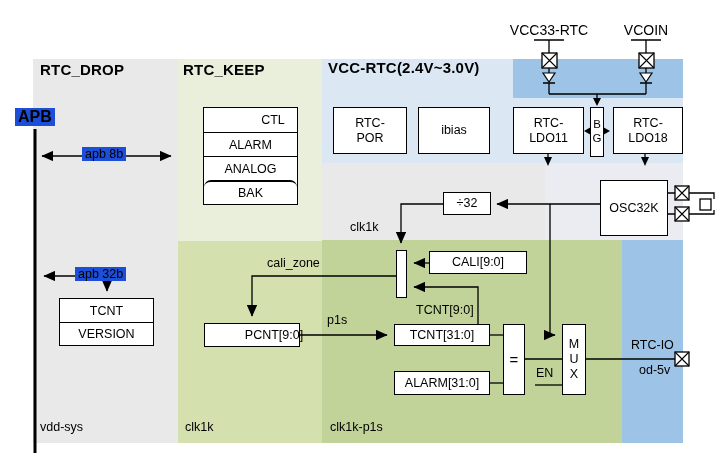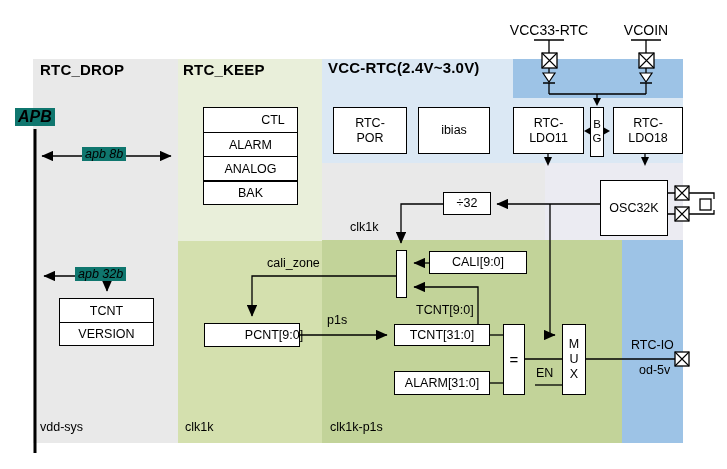--- a/index.html
+++ b/index.html
@@ -18,21 +18,21 @@
     font-size:12.5px;line-height:1.15;white-space:pre-line;box-sizing:border-box;
   }
   .stack{position:absolute;background:var(--block-bg);border:1.2px solid var(--wire);box-sizing:border-box;}
   .stack .row{
     display:flex;align-items:center;justify-content:center;font-size:12.5px;box-sizing:border-box;
     border-top:1px solid var(--wire);
   }
   .stack .row:first-child{border-top:none;}
   .stack .row.thick{border-top:2px solid var(--wire);}
   .lbl{position:absolute;font-size:12.5px;white-space:nowrap;}
-  .chip{background:#0f766e;padding:0 3px;font-style:italic;}
+  .chip{background:#1d4ed8;padding:0 3px;}
   .pin-lbl{position:absolute;font-size:14px;white-space:nowrap;}
   svg.wires{position:absolute;left:0;top:0;}
 </style>
 </head>
 <body>
 
 <div id="canvas">
 
   <div class="zone" style="left:33px;top:59px;width:145px;height:384px;background:var(--zone-gray);"></div>
   <div class="zone" style="left:178px;top:59px;width:144px;height:182px;background:var(--zone-green-light);"></div>
@@ -144,21 +144,21 @@
     <g>
       <rect x="675" y="352" width="14" height="14" fill="#fff" stroke="#000" stroke-width="1.3"></rect>
       <path d="M675,352 L689,366 M689,352 L675,366" stroke="#000" stroke-width="1.1"></path>
     </g>
   </svg>
 
   <div class="stack" style="left:203px;top:107px;width:95px;">
     <div class="row" style="height:24px;padding-left:45px;">CTL</div>
     <div class="row" style="height:24px;">ALARM</div>
     <div class="row" style="height:24px;">ANALOG</div>
-    <div class="row thick" style="height:24px;">BAK</div>
+    <div class="row thick" style="height:24px;border-radius:7px;">BAK</div>
   </div>
 
   <div class="stack" style="left:59px;top:298px;width:95px;">
     <div class="row" style="height:23px;">TCNT</div>
     <div class="row" style="height:23px;">VERSION</div>
   </div>
 
   <div class="blk" style="left:333px;top:107px;width:74px;height:47px;">RTC-
 POR</div>
   <div class="blk" style="left:418px;top:107px;width:72px;height:47px;">ibias</div>

